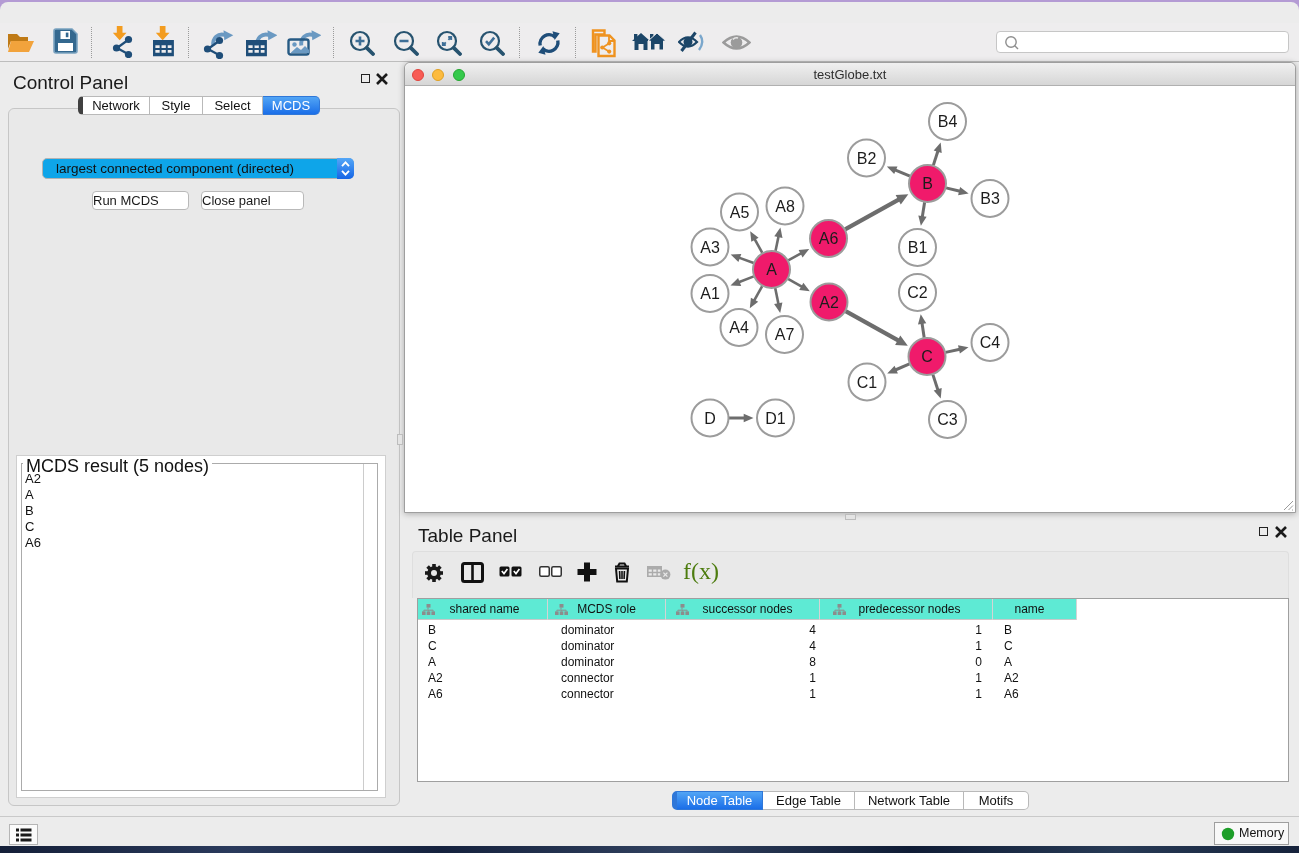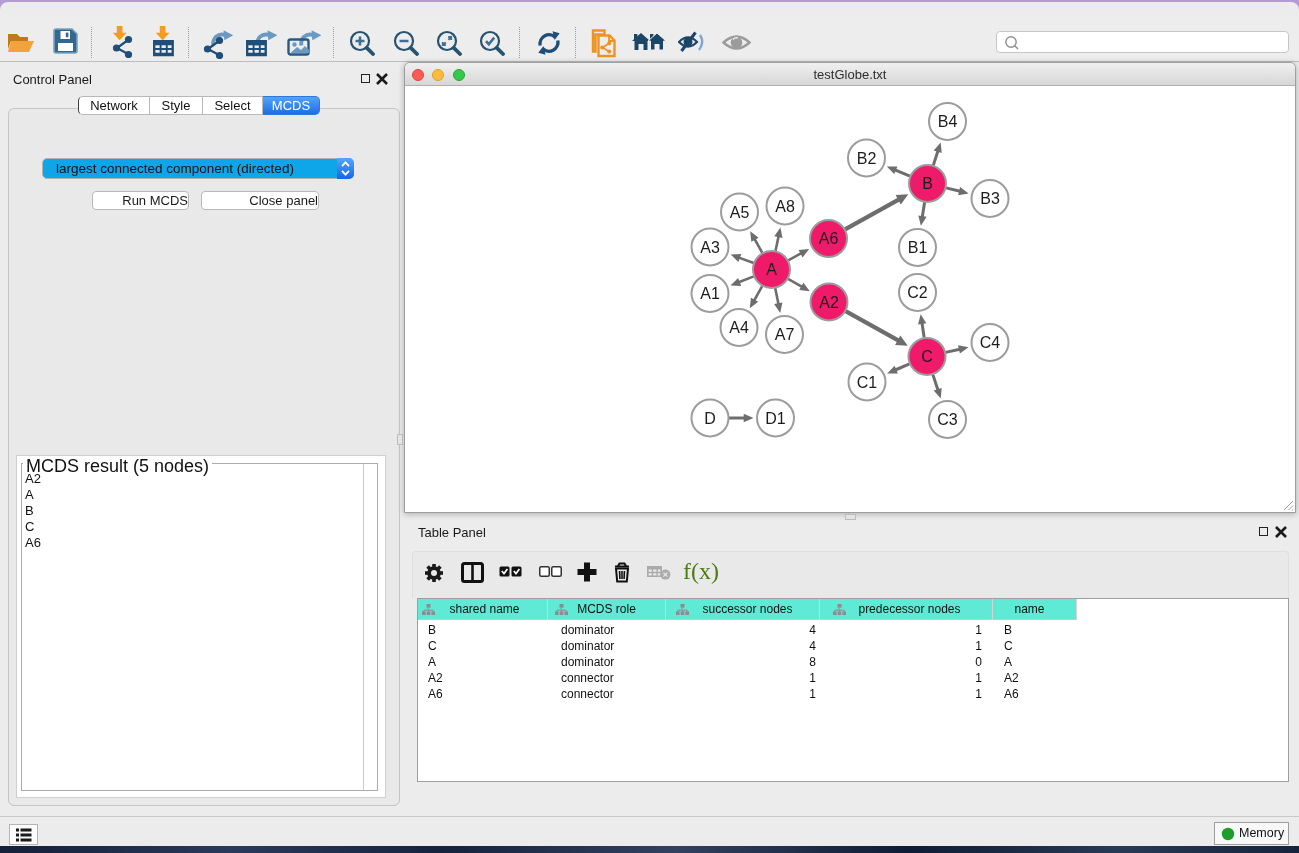--- a/index.html
+++ b/index.html
@@ -6,28 +6,28 @@
 body{font-family:"Liberation Sans",sans-serif;background:#b49bd4;position:relative;}
 .abs{position:absolute;}
 .window{position:absolute;left:0;top:2px;width:1299px;height:844px;background:#ececec;border-radius:8px 8px 0 0;overflow:hidden;}
 .win-inner{position:absolute;left:0;top:-2px;width:1299px;height:855px;}
 .titlebar{position:absolute;left:0;top:0;width:100%;height:23px;background:linear-gradient(#eeeeee,#d5d5d5);border-bottom:1px solid #b1b1b1;}
 .tl{position:absolute;border-radius:50%;}
 .title-text{position:absolute;width:100%;text-align:center;top:4px;font-size:13px;color:#404040;}
 .toolbar{position:absolute;left:0;top:23px;width:100%;height:39px;background:#eeedee;border-bottom:1px solid #bdbdbd;}
 .tsep{position:absolute;top:4px;height:31px;width:1px;border-left:1px dotted #9b9b9b;}
 .searchbox{position:absolute;left:996px;top:8px;width:293px;height:22px;background:#fff;border:1px solid #c6c6c6;border-radius:4px;}
-.panel-title{font-size:13px;color:#1a1a1a;}
+.panel-title{font-size:19px;color:#1a1a1a;}
 .float-ico{position:absolute;width:9px;height:9px;border:1.5px solid #222;}
 .seg{position:absolute;height:19px;display:flex;}
 .seg>div{border:1px solid #b9b9b9;border-left:none;background:#fff;color:#111;font-size:13px;line-height:18px;text-align:center;}
-.seg>div:first-child{border-left:1px solid #404040;border-radius:5px 0 0 5px;}
+.seg>div:first-child{border-left:5px solid #404040;border-radius:5px 0 0 5px;}
 .seg>div:last-child{border-radius:0 5px 5px 0;}
 .seg>div.sel{background:linear-gradient(#52a5f5,#1a6ee8);border-color:#2f77d8;color:#fff;}
-.btn{position:absolute;background:#fff;border:1px solid #b9b9b9;border-radius:4px;font-size:13px;color:#1a1a1a;text-align:right;}
+.btn{position:absolute;background:#fff;border:1px solid #b9b9b9;border-radius:4px;font-size:13px;color:#1a1a1a;text-align:left;}
 .mcds-panel{position:absolute;left:8px;top:108px;width:392px;height:698px;background:#e9e9e9;border:1px solid #c6c6c6;border-radius:6px;}
 .result-box{position:absolute;left:16px;top:455px;width:370px;height:343px;background:#fff;border:1px solid #cfcfcf;}
 .fieldset{position:absolute;left:4px;top:7px;right:7px;bottom:6px;border:1px solid #ababab;}
 .legend{position:absolute;left:1px;top:-8px;background:#fff;padding:0 3px;font-size:18px;color:#111;}
 .lst{position:absolute;left:3px;top:7px;font-size:13px;color:#111;line-height:16px;}
 .gwin{position:absolute;left:404px;top:62px;width:892px;height:451px;background:#fff;border:1px solid #9e9e9e;border-radius:6px 6px 0 0;box-shadow:0 1px 6px rgba(0,0,0,0.28);}
 .gtitle{position:absolute;left:0;top:0;width:100%;height:23px;background:linear-gradient(#f0f0f0,#d6d6d6);border-bottom:1px solid #b0b0b0;border-radius:6px 6px 0 0;}
 .table-wrap{position:absolute;left:417px;top:598px;width:872px;height:184px;background:#fff;border:1px solid #9f9f9f;}
 .thead{position:absolute;left:0;top:0;width:659px;height:21px;background:#5eead4;border-bottom:1px solid #c9c9c9;}
 .thcell{position:absolute;top:0;height:21px;border-right:1px solid #d4d4d4;font-size:12px;color:#111;text-align:center;line-height:21px;}
@@ -194,21 +194,21 @@
 <div class="abs" style="left:42px;top:158px;width:312px;height:21px;background:#0ea5e9;border:1px solid #b3b3b3;border-radius:5px;">
   <div class="abs" style="left:13px;top:2px;font-size:13.5px;color:#111">largest connected component (directed)</div>
   <div class="abs" style="right:-1px;top:-1px;width:17px;height:21px;background:linear-gradient(#54a7f7,#1565e6);border-radius:0 5px 5px 0;">
     <svg width="17" height="21">
             <path d="M5,8.2 L8.5,4.4 L12,8.2" fill="none" stroke="#fff" stroke-width="1.8"></path>
             <path d="M5,12.8 L8.5,16.6 L12,12.8" fill="none" stroke="#fff" stroke-width="1.8"></path>
           </svg>
   </div>
 </div>
 <div class="btn" style="left:92px;top:191px;width:97px;height:19px;line-height:17px">Run MCDS</div>
-<div class="btn" style="left:201px;top:191px;width:118px;height:19px;line-height:17px">Close panel</div>
+<div class="btn" style="left:201px;top:191px;width:103px;height:19px;line-height:17px">Close panel</div>
 <div class="result-box">
   <div class="fieldset">
     <div class="legend">MCDS result (5 nodes)</div>
     <div class="lst">A2<br>A<br>B<br>C<br>A6</div>
     <div class="abs" style="right:13px;top:0;bottom:0;width:1px;background:#ccc"></div>
   </div>
 </div>
 
 <div class="gwin">
  <div class="gtitle">
@@ -420,20 +420,26 @@
 <div class="trow" style="left:300px;top:71px;width:98px;text-align:right">1</div>
 <div class="trow" style="left:470px;top:71px;width:94px;text-align:right">1</div>
 <div class="trow" style="left:586px;top:71px">A2</div>
 <div class="trow" style="left:10px;top:87px">A6</div>
 <div class="trow" style="left:143px;top:87px">connector</div>
 <div class="trow" style="left:300px;top:87px;width:98px;text-align:right">1</div>
 <div class="trow" style="left:470px;top:87px;width:94px;text-align:right">1</div>
 <div class="trow" style="left:586px;top:87px">A6</div>
       </div>
 
+<div class="seg" style="left:672px;top:791px;width:357px">
+<div class="sel" style="width:91px">Node Table</div>
+        <div style="width:92px">Edge Table</div>
+        <div style="width:109px">Network Table</div>
+        <div style="width:65px">Motifs</div>
+</div>
 <div class="statusbar"></div>
 <div class="abs" style="left:9px;top:824px;width:29px;height:21px;background:#fbfbfb;border:1px solid #b5b5b5;">
 <svg width="27" height="20">
           <g fill="#1a1a1a">
             <rect x="6" y="3.5" width="3" height="3"></rect>
             <rect x="10.5" y="3.5" width="11" height="3"></rect>
 <rect x="6" y="8.5" width="3" height="3"></rect>
             <rect x="10.5" y="8.5" width="11" height="3"></rect>
 <rect x="6" y="13.5" width="3" height="3"></rect>
             <rect x="10.5" y="13.5" width="11" height="3"></rect>

